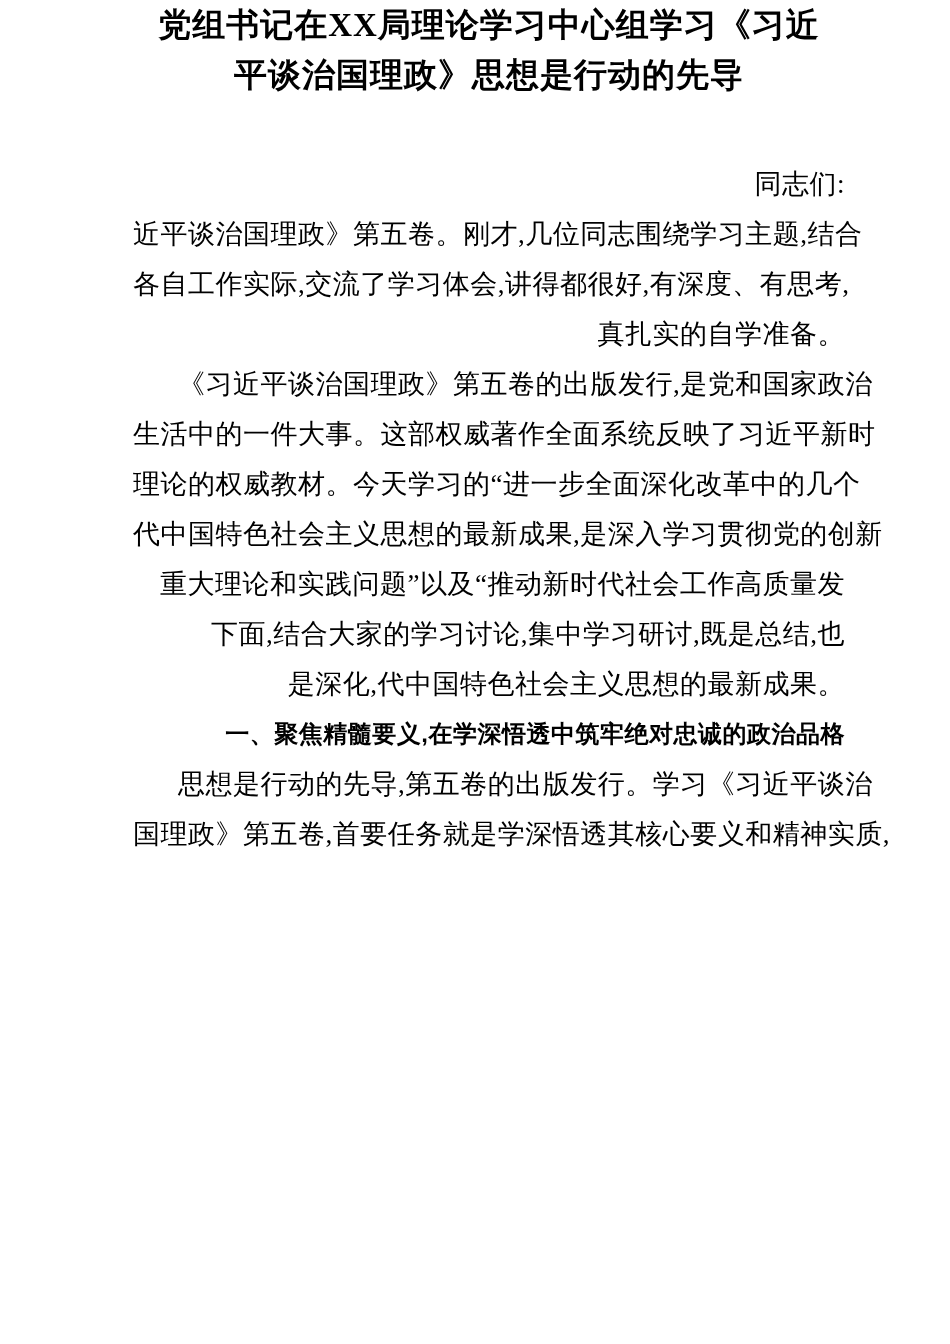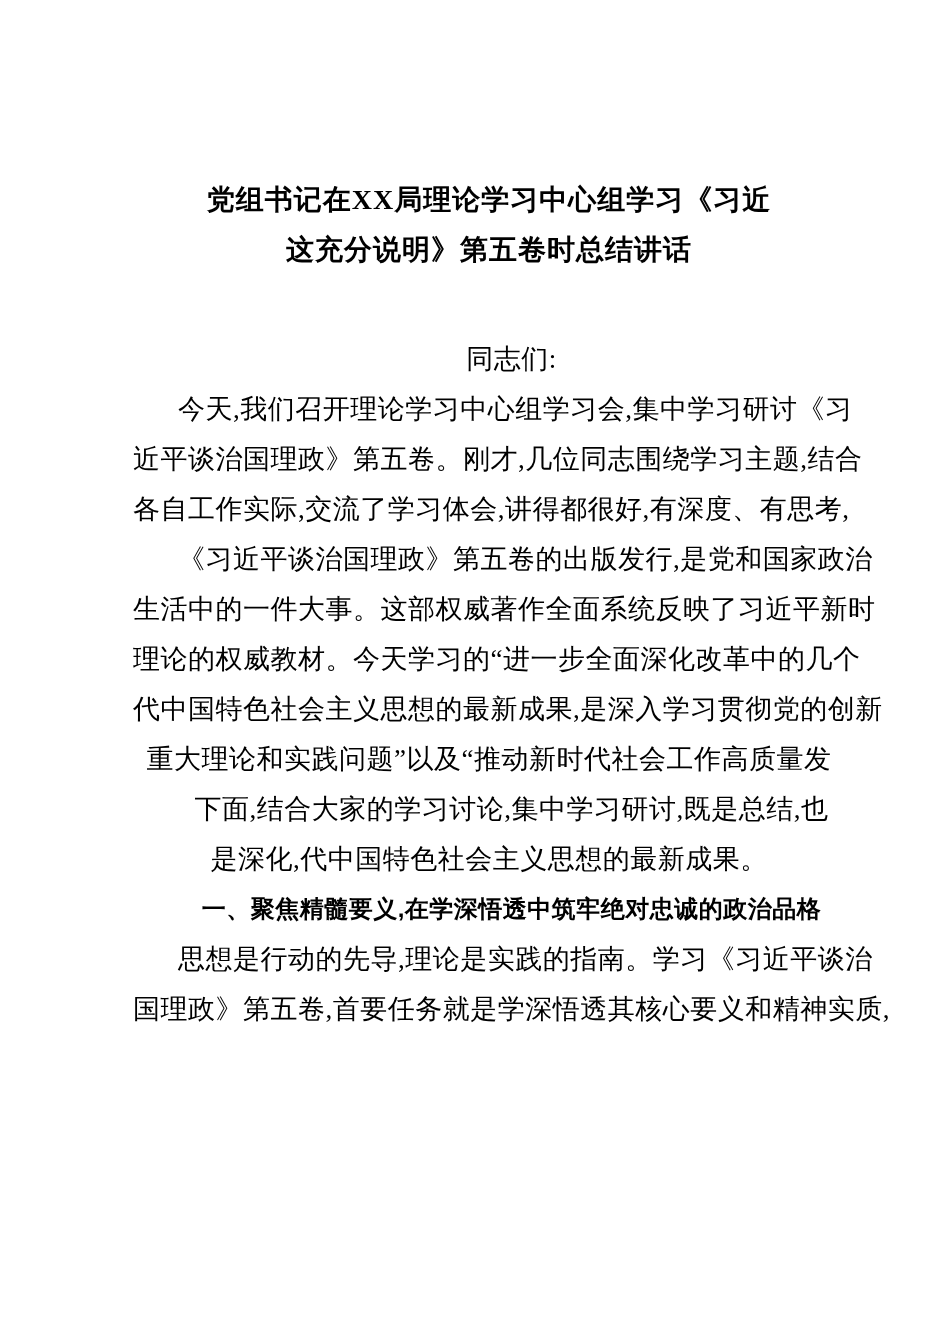--- a/index.html
+++ b/index.html
@@ -10,70 +10,69 @@
   .page {
     position: relative;
     width: 950px;
     height: 1344px;
     background: #ffffff;
     color: #000000;
     overflow: hidden;
     font-family: "Liberation Serif", "DejaVu Serif", serif;
   }
   .title {
-    padding-top: 175px;
     margin-left: 133px;
     margin-right: 105px;
     text-align: center;
     font-family: "Liberation Serif", "DejaVu Serif", serif;
     font-weight: 700;
-    font-size: 28px;
+    font-size: 33px;
     line-height: 50px;
     letter-spacing: 1px;
     white-space: nowrap;
   }
   .body-text {
     margin-top: 59px;
     margin-left: 133px;
     margin-right: 105px;
     font-size: 27px;
     line-height: 50px;
     letter-spacing: 0.5px;
   }
   .line {
     height: 50px;
     white-space: nowrap;
-    text-align: center;
+    text-align: right;
   }
   .line.indent {
     padding-left: 45px;
   }
   .line.heading {
     font-family: "Liberation Sans", "DejaVu Sans", sans-serif;
     font-weight: 700;
     font-size: 24px;
   }
 </style>
 </head>
 <body>
 
 <div class="page">
   <div class="title">
     <div>党组书记在XX局理论学习中心组学习《习近</div>
-    <div>这充分说明》第五卷时总结讲话</div>
+    <div>平谈治国理政》思想是行动的先导</div>
   </div>
   <div class="body-text">
       <div class="line indent">同志们:</div>
-      <div class="line indent">今天,我们召开理论学习中心组学习会,集中学习研讨《习</div>
       <div class="line">近平谈治国理政》第五卷。刚才,几位同志围绕学习主题,结合</div>
       <div class="line">各自工作实际,交流了学习体会,讲得都很好,有深度、有思考,</div>
+      <div class="line">真扎实的自学准备。</div>
       <div class="line indent">《习近平谈治国理政》第五卷的出版发行,是党和国家政治</div>
       <div class="line">生活中的一件大事。这部权威著作全面系统反映了习近平新时</div>
       <div class="line">理论的权威教材。今天学习的“进一步全面深化改革中的几个</div>
       <div class="line">代中国特色社会主义思想的最新成果,是深入学习贯彻党的创新</div>
       <div class="line">重大理论和实践问题”以及“推动新时代社会工作高质量发</div>
       <div class="line indent">下面,结合大家的学习讨论,集中学习研讨,既是总结,也</div>
       <div class="line">是深化,代中国特色社会主义思想的最新成果。</div>
       <div class="line heading indent">一、聚焦精髓要义,在学深悟透中筑牢绝对忠诚的政治品格</div>
-      <div class="line indent">思想是行动的先导,理论是实践的指南。学习《习近平谈治</div>
+      <div class="line indent">思想是行动的先导,第五卷的出版发行。学习《习近平谈治</div>
       <div class="line">国理政》第五卷,首要任务就是学深悟透其核心要义和精神实质,</div>
     </div>
 </div>
 
 </body></html>

